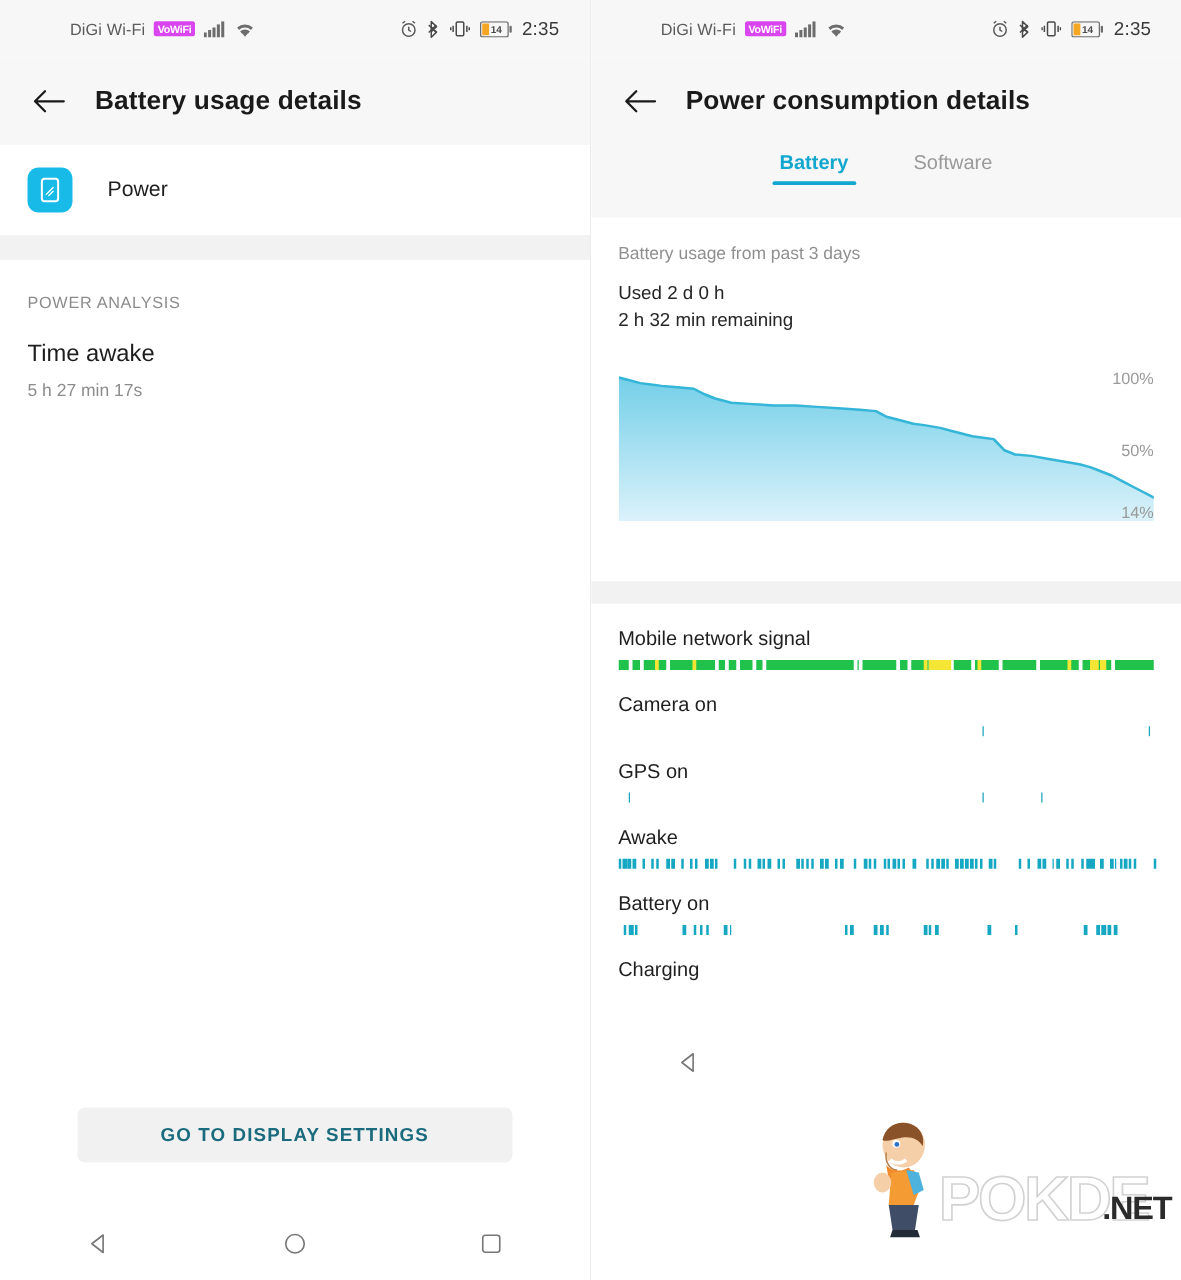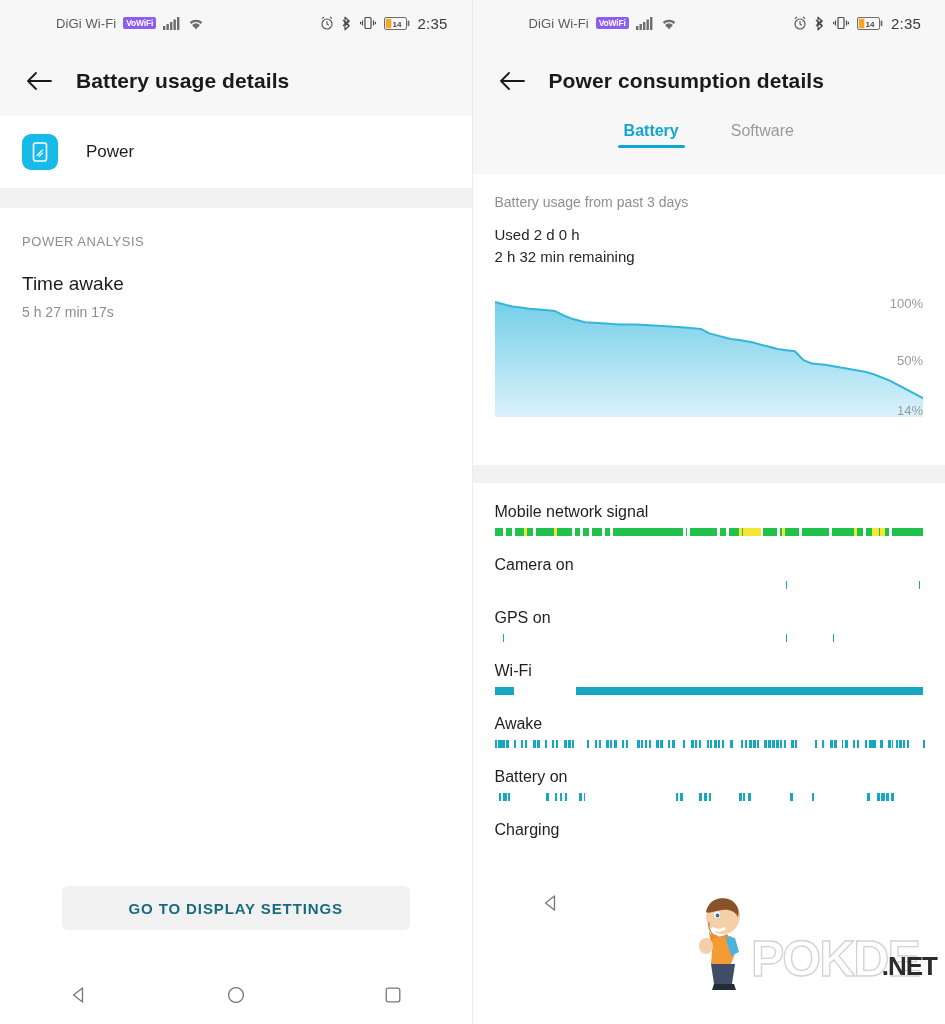--- a/index.html
+++ b/index.html
@@ -9,21 +9,21 @@
   .screen { width:472.5px; height:1024px; position:relative; background:#fff;
     display:flex; flex-direction:column; overflow:hidden; }
   .screen.left { border-right:1px solid #ececec; }
 
   
   .statusbar { height:46px; background:#f7f7f7; display:flex; align-items:center;
     padding:0 16px; flex:0 0 auto; }
   .sb-left { display:flex; align-items:center; gap:7px; margin-left:40px; }
   .sb-right { display:flex; align-items:center; gap:8px; margin-left:auto; margin-right:8px; }
   .sb-text { font-size:13px; color:#5b5b5b; letter-spacing:.1px; }
-  .vowifi { background:#8b5cf6; color:#fff; font-size:8.5px; font-weight:bold;
+  .vowifi { background:#d946ef; color:#fff; font-size:8.5px; font-weight:bold;
     padding:1.5px 3px; border-radius:2px; letter-spacing:-.2px; line-height:1; }
   .sb-clock { font-size:15px; color:#3a3a3a; letter-spacing:.2px; }
   .ico { display:inline-block; line-height:0; }
 
   
   .appbar { height:70px; background:#f7f7f7; display:flex; align-items:center;
     padding:0 22px; flex:0 0 auto; }
   .back-arrow { width:34px; height:34px; display:flex; align-items:center;
     justify-content:center; margin-right:20px; flex:0 0 auto; }
   .appbar-title { font-size:21px; color:#1a1a1a; font-weight:bold; letter-spacing:.1px; }
@@ -340,27 +340,20 @@
             <div class="seg" style="left: 68%; width: 0.3%; background: rgb(26, 167, 189);"></div>
             <div class="seg" style="left: 99%; width: 0.3%; background: rgb(26, 167, 189);"></div>
           </div>
       </div>
       <div class="act-row">
         <div class="act-label">GPS on</div>
         <div class="act-track" id="track-2">
             <div class="seg" style="left: 2%; width: 0.3%; background: rgb(26, 167, 189);"></div>
             <div class="seg" style="left: 68%; width: 0.3%; background: rgb(26, 167, 189);"></div>
             <div class="seg" style="left: 79%; width: 0.3%; background: rgb(26, 167, 189);"></div>
-          </div>
-      </div>
-      <div class="act-row">
-        <div class="act-label">Wi-Fi</div>
-        <div class="act-track" id="track-3">
-            <div class="seg" style="left: 0%; width: 4.5%; background: rgb(22, 168, 194);"></div>
-            <div class="seg" style="left: 19%; width: 81%; background: rgb(22, 168, 194);"></div>
           </div>
       </div>
       <div class="act-row">
         <div class="act-label">Awake</div>
         <div class="act-track" id="track-4">
             <div class="seg" style="left: 0%; width: 0.469706%; background: rgb(22, 168, 194);"></div>
             <div class="seg" style="left: 0.9%; width: 0.744837%; background: rgb(22, 168, 194);"></div>
             <div class="seg" style="left: 1.8%; width: 0.561681%; background: rgb(22, 168, 194);"></div>
             <div class="seg" style="left: 2.7%; width: 0.716131%; background: rgb(22, 168, 194);"></div>
             <div class="seg" style="left: 4.5%; width: 0.433854%; background: rgb(22, 168, 194);"></div>

